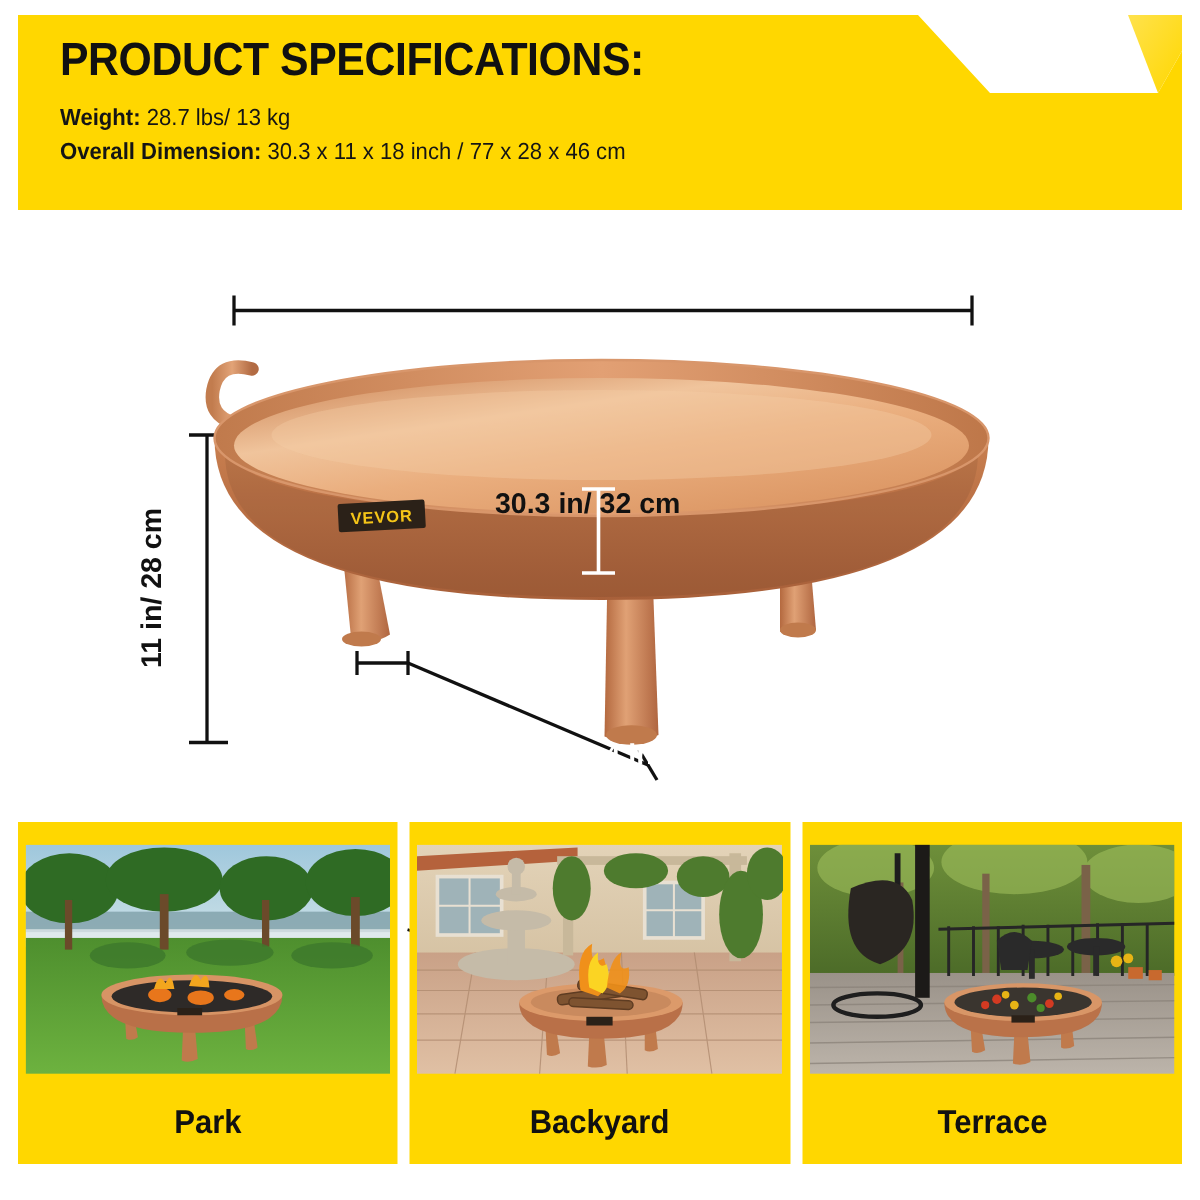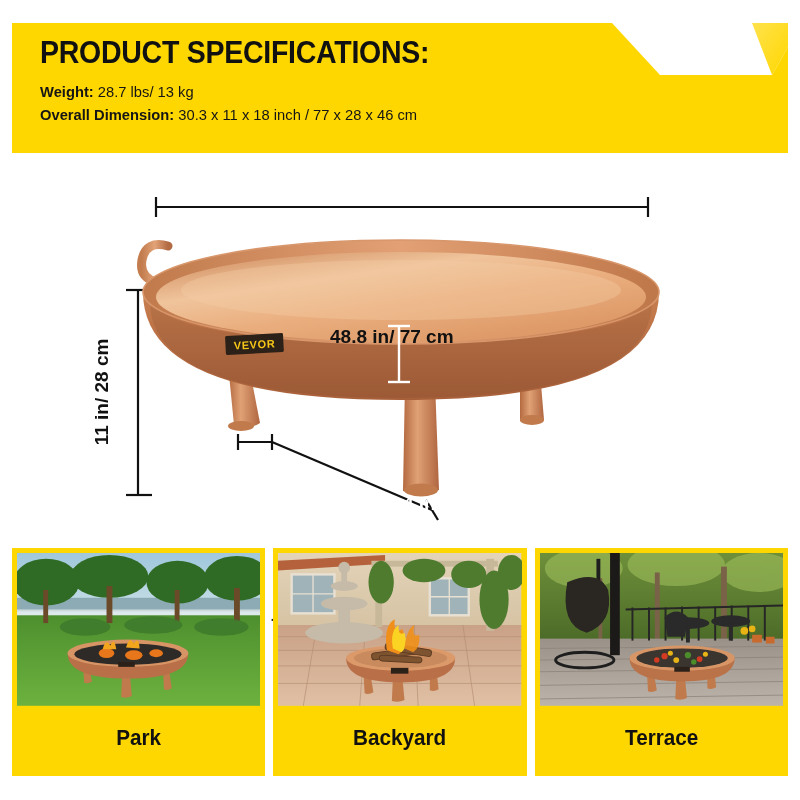--- a/index.html
+++ b/index.html
@@ -1,20 +1,20 @@
 <!DOCTYPE html>
 <html><head>
 <meta charset="utf-8">
 <style>
   * { margin:0; padding:0; box-sizing:border-box; }
   html,body { width:800px; height:800px; background:#ffffff; }
   body { font-family:"Liberation Sans", sans-serif; position:relative; overflow:hidden; }
 
   
-  #spec-banner { position:absolute; left:12px; top:10px; width:776px; height:130px;margin-top:13px; }
+  #spec-banner { position:absolute; left:12px; top:10px; width:776px; height:130px; }
   #spec-banner svg { position:absolute; inset:0; }
   .banner-inner { position:absolute; left:28px; top:14px; width:700px; }
   #spec-title {
     font-family:"Liberation Sans Narrow","Liberation Sans",sans-serif;
     font-weight:bold; font-size:31px; letter-spacing:-0.3px;
     color:#111111; line-height:1.05; transform:scaleX(0.92); transform-origin:left center;
     white-space:nowrap;
   }
   .spec-line {
     font-family:"Liberation Sans",sans-serif; font-size:15.5px; color:#151515;
@@ -39,21 +39,21 @@
   #dim-leg-label { left:104px; top:453px; font-size:18px; }
   #dim-diag-label {
     left:275px; top:455px; font-size:18px;
     transform:rotate(17deg); transform-origin:left top;
   }
 
   
   #scenes { position:absolute; left:12px; top:548px; width:776px; height:228px;
             display:flex; gap:8px; }
   .scene-card { flex:1; background:#FFD700; padding:5px 5px 0 5px;
-                display:flex; flex-direction:column; }
+                display:flex; flex-direction:column;justify-content:flex-end; }
   .scene-photo { position:relative; width:100%; height:157px; overflow:hidden; }
   .scene-photo svg { position:absolute; inset:0; }
   .scene-caption {
     height:56px; display:flex; align-items:center; justify-content:center;
     font-family:"Liberation Sans Narrow","Liberation Sans",sans-serif;
     font-weight:bold; font-size:22px; color:#111111;
     transform:scaleX(0.94);
   }
 </style>
 </head>
@@ -166,21 +166,21 @@
       <line x1="238" y1="284" x2="238" y2="300"></line>
       <line x1="272" y1="284" x2="272" y2="300"></line>
     </g>
 
     <g stroke="#111111" stroke-width="2.2">
       <line x1="272" y1="292" x2="432" y2="360"></line>
       <line x1="426" y1="350" x2="438" y2="370"></line>
     </g>
   </svg>
 
-  <div class="dim-label" id="dim-width-label">48.8 in/ 77 cm</div>
+  <div class="dim-label" id="dim-width-label">30.3 in/ 32 cm</div>
   <div class="dim-label" id="dim-height-label">11 in/ 28 cm</div>
   <div class="dim-label" id="dim-depth-inner-label">4 in/ 15 cm</div>
   <div class="dim-label" id="dim-leg-label">2 in/ 5 cm</div>
   <div class="dim-label" id="dim-diag-label">18 in/ 46 cm</div>
 </div>
 
 <div id="scenes">
 
   <div class="scene-card">
     <div class="scene-photo">

